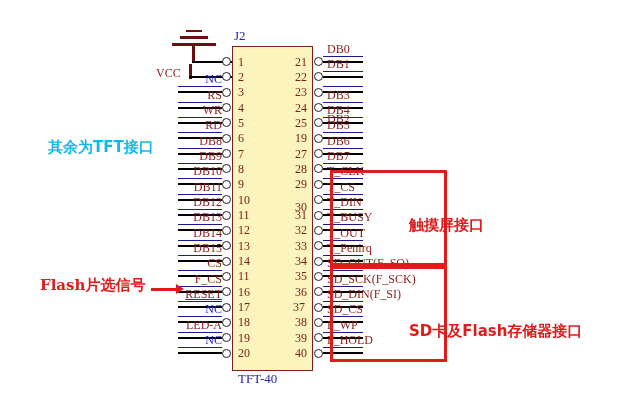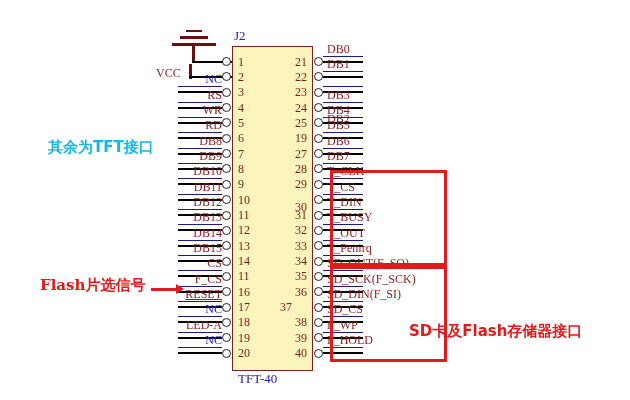--- a/index.html
+++ b/index.html
@@ -256,21 +256,21 @@
       <div class="abs pinnum right" style="left:285px;top:270.4px;">35</div>
       <div class="abs pincircle" style="left:314px;top:271.9px;"></div>
       <div class="abs wire" style="left:323px;top:275.4px;width:40px;"></div>
       <div class="abs netline" style="left:323px;top:270.4px;width:40px;"></div>
       <div class="abs netlabel right" style="left:327px;top:257.4px;">SD_OUT(F_SO)</div>
       <div class="abs pinnum right" style="left:285px;top:285.75px;">36</div>
       <div class="abs pincircle" style="left:314px;top:287.25px;"></div>
       <div class="abs wire" style="left:323px;top:290.75px;width:40px;"></div>
       <div class="abs netline" style="left:323px;top:285.75px;width:40px;"></div>
       <div class="abs netlabel right" style="left:327px;top:272.75px;">SD_SCK(F_SCK)</div>
-      <div class="abs pinnum right" style="left:270px;top:301.1px;">37</div>
+      <div class="abs pinnum right" style="left:283px;top:301.1px;">37</div>
       <div class="abs pincircle" style="left:314px;top:302.6px;"></div>
       <div class="abs wire" style="left:323px;top:306.1px;width:40px;"></div>
       <div class="abs netline" style="left:323px;top:301.1px;width:40px;"></div>
       <div class="abs netlabel right" style="left:327px;top:288.1px;">SD_DIN(F_SI)</div>
       <div class="abs pinnum right" style="left:285px;top:316.45px;">38</div>
       <div class="abs pincircle" style="left:314px;top:317.95px;"></div>
       <div class="abs wire" style="left:323px;top:321.45px;width:40px;"></div>
       <div class="abs netline" style="left:323px;top:316.45px;width:40px;"></div>
       <div class="abs netlabel right" style="left:327px;top:303.45px;">SD_CS</div>
       <div class="abs pinnum right" style="left:285px;top:331.8px;">39</div>
@@ -283,20 +283,21 @@
       <div class="abs wire" style="left:323px;top:352.15px;width:40px;"></div>
       <div class="abs netline" style="left:323px;top:347.15px;width:40px;"></div>
       <div class="abs netlabel right" style="left:327px;top:334.15px;">F_HOLD</div>
     </div>
 
   <div class="abs redbox" style="left:330px;top:170px;width:117px;height:96px;"></div>
   <div class="abs redbox" style="left:330px;top:266px;width:117px;height:96px;"></div>
 
   <div class="abs cn-blue" style="left:48px;top:138px;">其余为TFT接口</div>
 
+  <div class="abs cn-red" style="left:409px;top:216px;">触摸屏接口</div>
 
   <div class="abs cn-red" style="left:40px;top:276px;font-family:'DejaVu Serif',serif;">Flash片选信号</div>
 
   <div class="abs cn-red" style="left:409px;top:322px;">SD卡及Flash存储器接口</div>
   <div class="abs arrow-shaft" style="left:151px;top:288px;width:26px;"></div>
   <div class="abs arrow-head" style="left:176px;top:284px;"></div>
 
 </div>
 
 </body></html>

